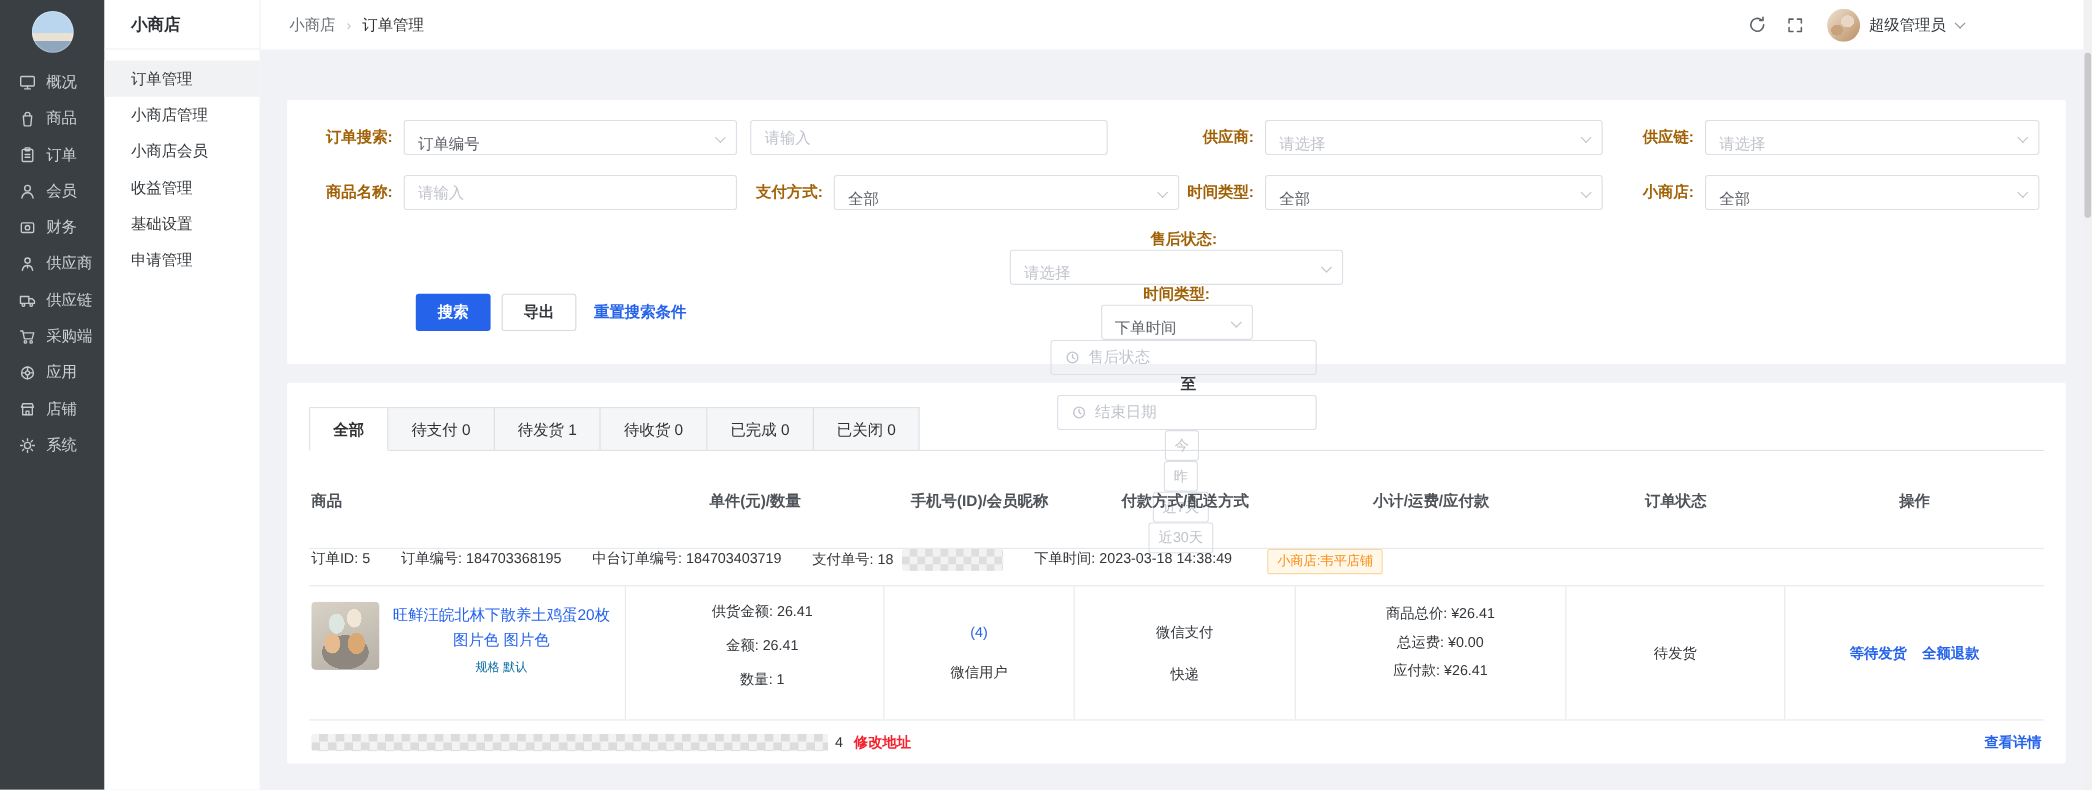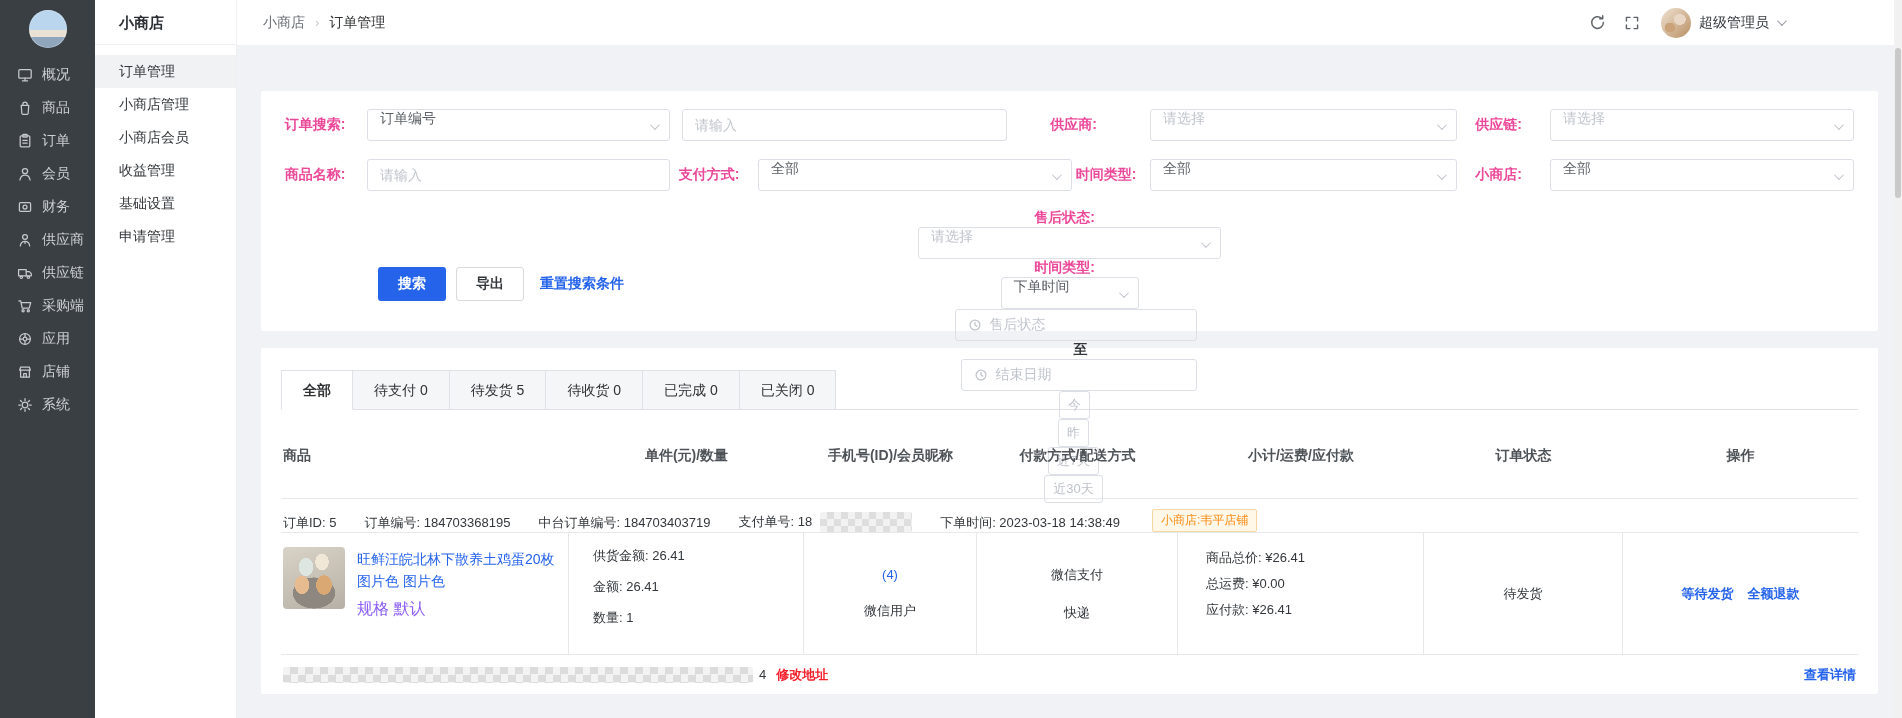--- a/index.html
+++ b/index.html
@@ -39,25 +39,25 @@
   .user-name { color:#33373b; cursor:pointer; }
   .chev { width:7px; height:7px; border-right:1.4px solid #8f959c; border-bottom:1.4px solid #8f959c;
     transform:rotate(45deg) translateY(-2px); margin-left:8px; }
 
   .content { flex:1; padding:0 24px; overflow:hidden; }
   .card { background:#fff; border-radius:2px; }
 
   
   .card-search { margin-top:46px; padding:18px 12px 30px; }
   .f-row { display:flex; align-items:center; height:32px; margin-bottom:18px; }
-  .f-label { text-align:center; padding-right:10px; color:#ec4899; font-weight:600; flex:none; }
+  .f-label { text-align:right; padding-right:10px; color:#a16207; font-weight:600; flex:none; }
   .lw1{width:94px;} .lw-sup{width:143px;} .lw-chain{width:93px;} .lw-pay{width:88px;}
   .lw-ost{width:78px;} .lw-shop{width:93px;} .lw-time{width:81px;}
   .sel, .inp { height:32px; border:1px solid #dcdfe6; border-radius:3px; background:#fff;
-    display:flex; align-items:flex-start; padding:0 22px 0 12px; position:relative; color:#5d6166; flex:none; cursor:pointer; }
+    display:flex; align-items:flex-end; padding:0 22px 0 12px; position:relative; color:#5d6166; flex:none; cursor:pointer; }
   .inp { padding-right:12px; cursor:text; }
   input.inp { outline:none; font-size:14px; font-family:inherit; }
   input::placeholder { color:#c0c4cc; }
   .sel .ph { color:#c0c4cc; }
   .sel .sel-chev { position:absolute; right:12px; top:13px; width:7px; height:7px;
     border-right:1.3px solid #c0c4cc; border-bottom:1.3px solid #c0c4cc; transform:rotate(45deg) translateY(-2px); }
   .date { height:32px; border:1px solid #dcdfe6; border-radius:3px; display:flex; align-items:center;
     gap:8px; padding:0 12px; color:#c0c4cc; flex:none; cursor:pointer; }
   .to-label { margin:0 0 0 22px; width:34px; text-align:center; color:#33373b; font-weight:700; flex:none; }
   .quick { height:28px; border:1px solid #dcdfe6; border-radius:3px; color:#bfc3c9; font-size:13px;
@@ -76,44 +76,44 @@
     border-bottom:none; margin-left:-1px; margin-bottom:-1px; color:#303133; cursor:pointer; position:relative; }
   .tab:first-child { margin-left:0; }
   .tab.active { background:#fff; font-weight:700; z-index:2; border-bottom:1px solid #fff; }
   .tab:not(.active) { border-bottom:1px solid #dfe1e6; }
 
   .grid7 { display:grid; grid-template-columns:288px 235px 173px 201px 246px 199px 235px; }
   .thead { margin-top:24px; height:44px; align-items:center; color:#4e5358; font-weight:600; }
   .thead .th { text-align:center; }
   .thead .th:first-child { text-align:left; padding-left:2px; }
 
-  .order-meta { margin-top:20px; border-top:1px solid #e8e8e8; height:34px; display:flex; align-items:flex-end;
+  .order-meta { margin-top:20px; border-top:1px solid #e8e8e8; height:34px; display:flex; align-items:flex-start;
     font-size:13px; color:#33373b; gap:28px; padding-left:2px; }
   .meta-item { white-space:nowrap; display:flex; align-items:center; }
   .mosaic { display:inline-block; height:20px; width:92px; margin-left:8px; border-radius:2px;
     background:repeating-conic-gradient(#dedede 0% 25%, #f2f2f2 0% 50%) 0 0 / 14px 14px; filter:blur(.4px); }
   .shop-badge { font-size:12px; color:#fa8c16; background:#fff7e8; border:1px solid #f8d7a3;
     border-radius:2px; padding:2px 8px; margin-left:4px; }
 
   .order-row { border-top:1px solid #e8e8e8; }
-  .cell { border-right:1px solid #e8e8e8; padding:14px 10px; font-size:13px; color:#33373b; }
+  .cell { border-right:1px solid #e8e8e8; padding:14px 10px; font-size:13px; color:#33373b;text-align:center; }
   .cell:last-child { border-right:none; }
   .cell.center { display:flex; flex-direction:column; align-items:center; justify-content:center; gap:20px; }
   .cell-product { display:flex; padding-left:2px; }
   .thumb { width:62px; height:62px; border-radius:4px; flex:none;
     background:
       radial-gradient(12px 15px at 23px 20px,#dde6e1 0 60%,transparent 61%),
       radial-gradient(11px 14px at 39px 15px,#f1e7d7 0 60%,transparent 61%),
       radial-gradient(12px 15px at 19px 38px,#e5bb8f 0 60%,transparent 61%),
       radial-gradient(13px 16px at 41px 38px,#d9a873 0 60%,transparent 61%),
       radial-gradient(30px 22px at 31px 46px,#8d8780 0 70%,transparent 71%),
       linear-gradient(160deg,#d9d2c6,#b6b0a6); }
   .p-info { margin-left:12px; padding-top:2px; }
   .p-title { color:#2563eb; font-size:14px; line-height:1.55; cursor:pointer; }
-  .p-spec { color:#8b5cf6; font-size:16px; margin-top:7px; }
+  .p-spec { color:#0369a1; font-size:11px; margin-top:7px; }
   .cell-unit div { margin-bottom:13px; padding-left:14px; }
   .cell-totals { padding-left:28px; padding-top:16px; }
   .cell-totals div { margin-bottom:8px; }
   .buyer-id { color:#2563eb; cursor:pointer; }
   .cell-actions { flex-direction:row !important; gap:14px !important; font-weight:700; }
   .action-link { color:#2563eb; cursor:pointer; font-size:13px; }
 
   .order-addr { border-top:1px solid #e8e8e8; height:40px; display:flex; align-items:center; padding:0 2px;
     font-size:13px; }
   .addr-mosaic { height:16px; width:470px; border-radius:2px;
@@ -337,21 +337,21 @@
           <button class="btn-primary">搜索</button>
           <button class="btn-plain">导出</button>
           <span class="link-reset">重置搜索条件</span>
         </div>
       </section>
 
       <section class="card card-list">
         <div class="tabs">
           <div class="tab active">全部</div>
           <div class="tab">待支付 0</div>
-          <div class="tab">待发货 5</div>
+          <div class="tab">待发货 1</div>
           <div class="tab">待收货 0</div>
           <div class="tab">已完成 0</div>
           <div class="tab">已关闭 0</div>
         </div>
 
         <div class="grid7 thead">
           <div class="th">商品</div>
           <div class="th">单件(元)/数量</div>
           <div class="th">手机号(ID)/会员昵称</div>
           <div class="th">付款方式/配送方式</div>

